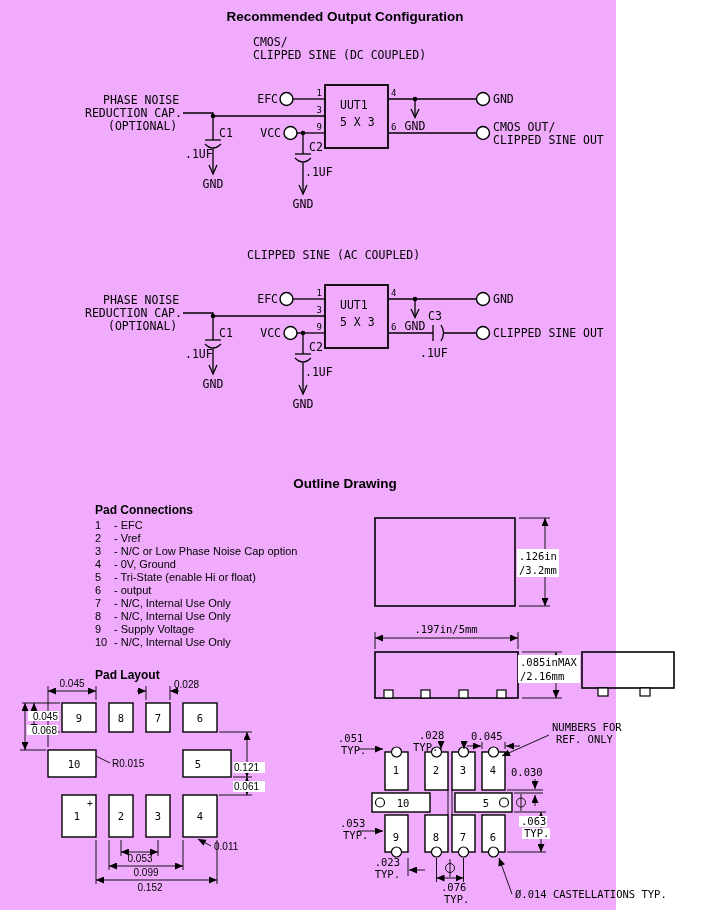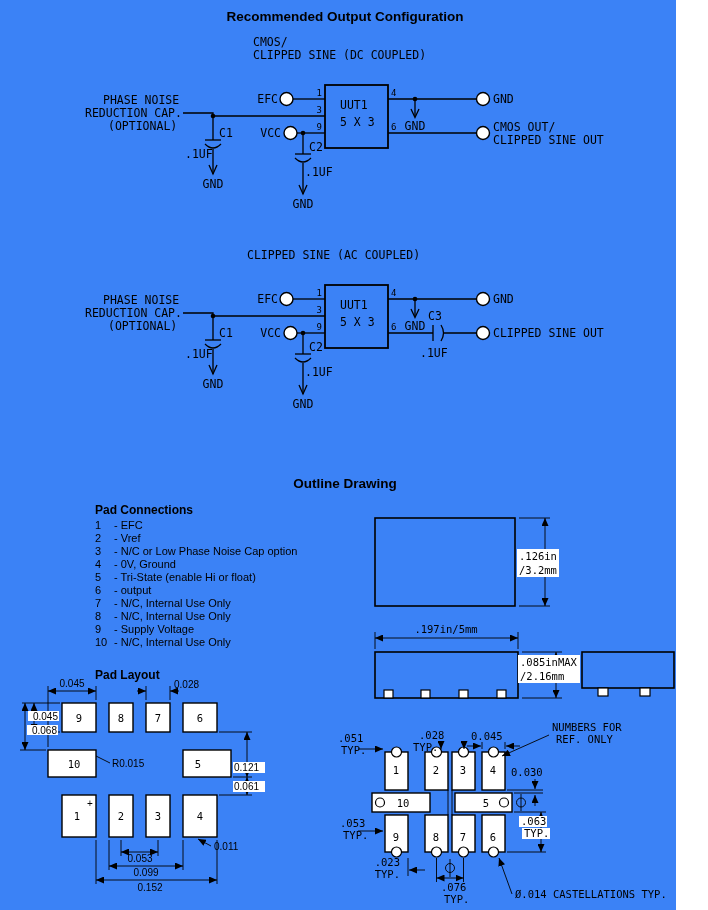--- a/index.html
+++ b/index.html
@@ -1,16 +1,16 @@
 <!DOCTYPE html>
 <html><head>
 <meta charset="utf-8">
 <style>
   html,body{margin:0;padding:0;background:#fff}
-  #page{width:676px;height:910px;position:relative;background:#3b82f6}
+  #page{width:616px;height:910px;position:relative;background:#f0abfc}
   svg{display:block}
   text{fill:#000}
   .tt{font:bold 13.5px "Liberation Sans",sans-serif}
   .th2{font:bold 12px "Liberation Sans",sans-serif}
   .tm{font:11.5px "DejaVu Sans Mono",monospace}
   .tp{font:9px "DejaVu Sans Mono",monospace}
   .td{font:10.5px "DejaVu Sans Mono",monospace}
   .tn{font:10.5px "DejaVu Sans Mono",monospace}
   .ts{font:10px "Liberation Sans",sans-serif}
   .tl{font:11px "Liberation Sans",sans-serif}

